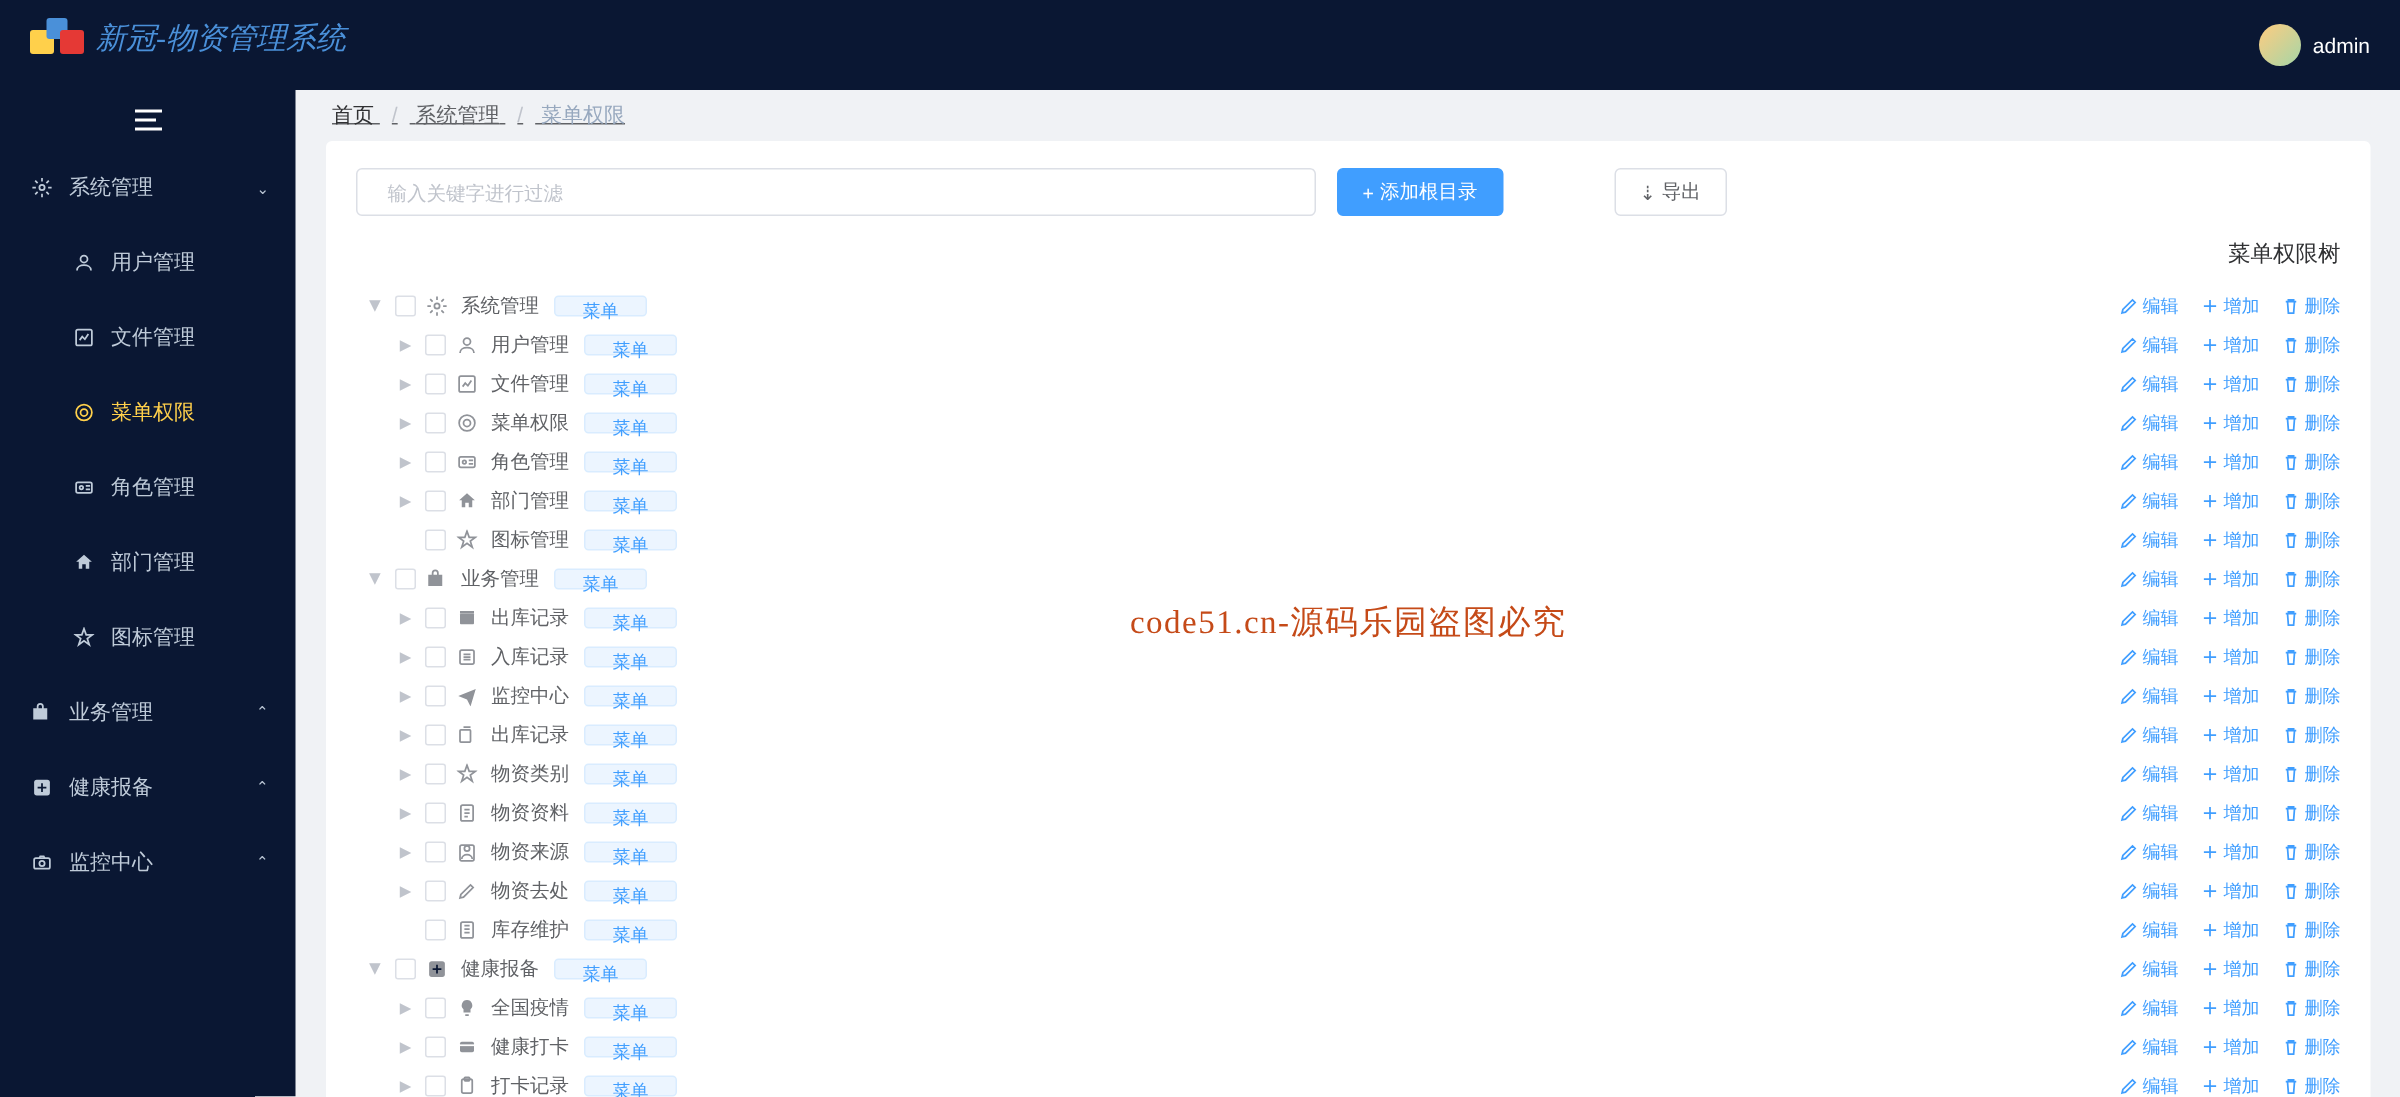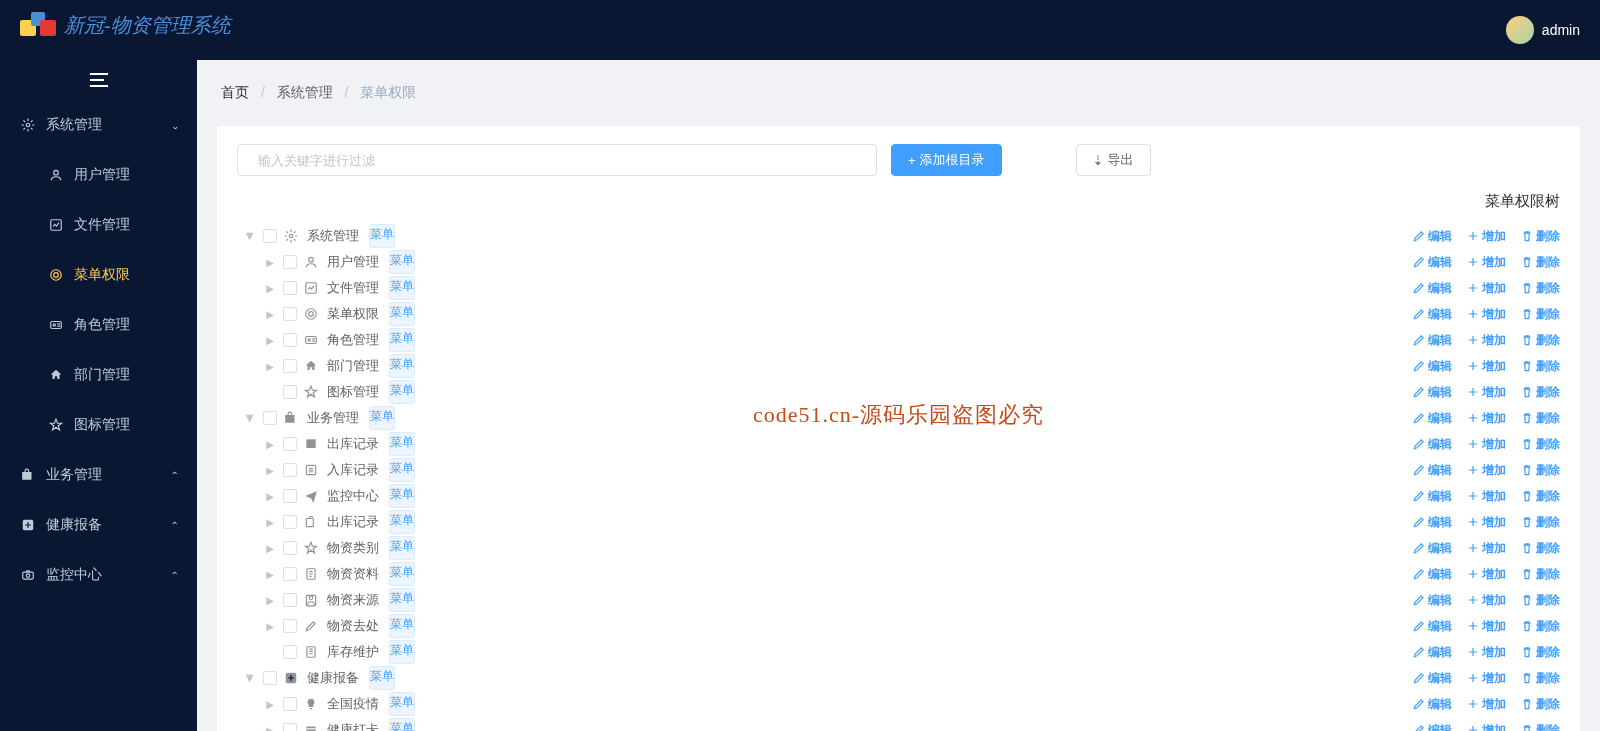--- a/index.html
+++ b/index.html
@@ -28,43 +28,43 @@
 .collapse-btn span::before { content: ''; position: absolute; width: 14px; height: 2px; background: #fff; top: 4px; left: 0; }
 .menu-item { height: 50px; display: flex; align-items: center; padding: 0 20px; cursor: pointer; color: #bfcbd9; gap: 10px; position: relative; }
 .menu-item.sub { padding-left: 48px; }
 .menu-item.active { color: #ffd04b; }
 .menu-item .arrow { position: absolute; right: 18px; font-size: 10px; transition: transform .2s; }
 .menu-item .arrow.down { transform: rotate(180deg); }
 .mi-icon { width: 16px; height: 16px; display: inline-flex; align-items: center; justify-content: center; }
 
 
 .main { flex: 1; overflow: auto; background: #f0f2f5; position: relative; }
-.breadcrumb { padding: 24px 24px; font-size: 14px; color: #606266; }
+.breadcrumb { padding: 8px 24px; font-size: 14px; color: #606266; text-decoration: underline; }
 .breadcrumb a { color: #303133; text-decoration: none; }
 .breadcrumb .sep { margin: 0 8px; color: #c0c4cc; }
 .breadcrumb .cur { color: #97a8be; }
 .panel { background: #fff; margin: 0 20px 20px; border-radius: 4px; padding: 18px 20px; }
 .toolbar { display: flex; gap: 14px; align-items: center; margin-bottom: 16px; }
 .search-input { flex: 1; max-width: 640px; height: 32px; border: 1px solid #dcdfe6; border-radius: 4px; padding: 0 20px; font-size: 13px; outline: none; }
 .search-input::placeholder { color: #c0c4cc; }
 .btn { height: 32px; padding: 0 16px; border-radius: 4px; border: 1px solid #dcdfe6; background: #fff; cursor: pointer; font-size: 13px; display: inline-flex; align-items: center; gap: 4px; color: #606266; }
 .btn.primary { background: #409eff; border-color: #409eff; color: #fff; }
 .section-title { font-size: 15px; color: #303133; margin-bottom: 12px; text-align: right; }
 
 
 .tree { font-size: 13px; color: #606266; }
 .tree-node { display: flex; align-items: center; height: 26px; padding: 0; position: relative; }
 .tree-node .caret { width: 14px; text-align: center; color: #c0c4cc; font-size: 10px; cursor: pointer; user-select: none; display: inline-block; transform: rotate(0deg);}
 .tree-node .caret.open { transform: rotate(90deg); }
 .tree-node .caret.empty { visibility: hidden; }
 .tree-node .chk { width: 14px; height: 14px; border: 1px solid #dcdfe6; border-radius: 2px; margin: 0 6px; cursor: pointer; }
 .tree-node .node-icon { width: 16px; margin-right: 8px; color: #909399; display: inline-flex; align-items: center; justify-content: center; }
 .tree-node .node-label { color: #606266; }
-.tree-node .tag { margin-left: 10px; border: 1px solid #d9ecff; background: #ecf5ff; color: #409eff; font-size: 12px; padding: 0 0; border-radius: 3px; height: 24px; line-height: 18px; }
-.tree-node .actions { margin-left: auto; display: flex; gap: 14px; font-weight: bold; }
+.tree-node .tag { margin-left: 10px; border: 1px solid #d9ecff; background: #ecf5ff; color: #409eff; font-size: 12px; padding: 0 18px; border-radius: 3px; height: 14px; line-height: 18px; }
+.tree-node .actions { margin-left: auto; display: flex; gap: 14px; }
 .tree-node .act { color: #409eff; font-size: 12px; cursor: pointer; display: inline-flex; align-items: center; gap: 2px; }
 .indent-0 { padding-left: 6px; }
 .indent-1 { padding-left: 26px; }
 
 
 .watermark { position: absolute; left: 50%; top: 340px; transform: translateX(-50%); color: #c2410c; font-size: 22px; font-family: "SimSun", serif; pointer-events: none; opacity: 0.95; letter-spacing: 1px; }
 
 
 svg { width: 14px; height: 14px; }
 </style>

